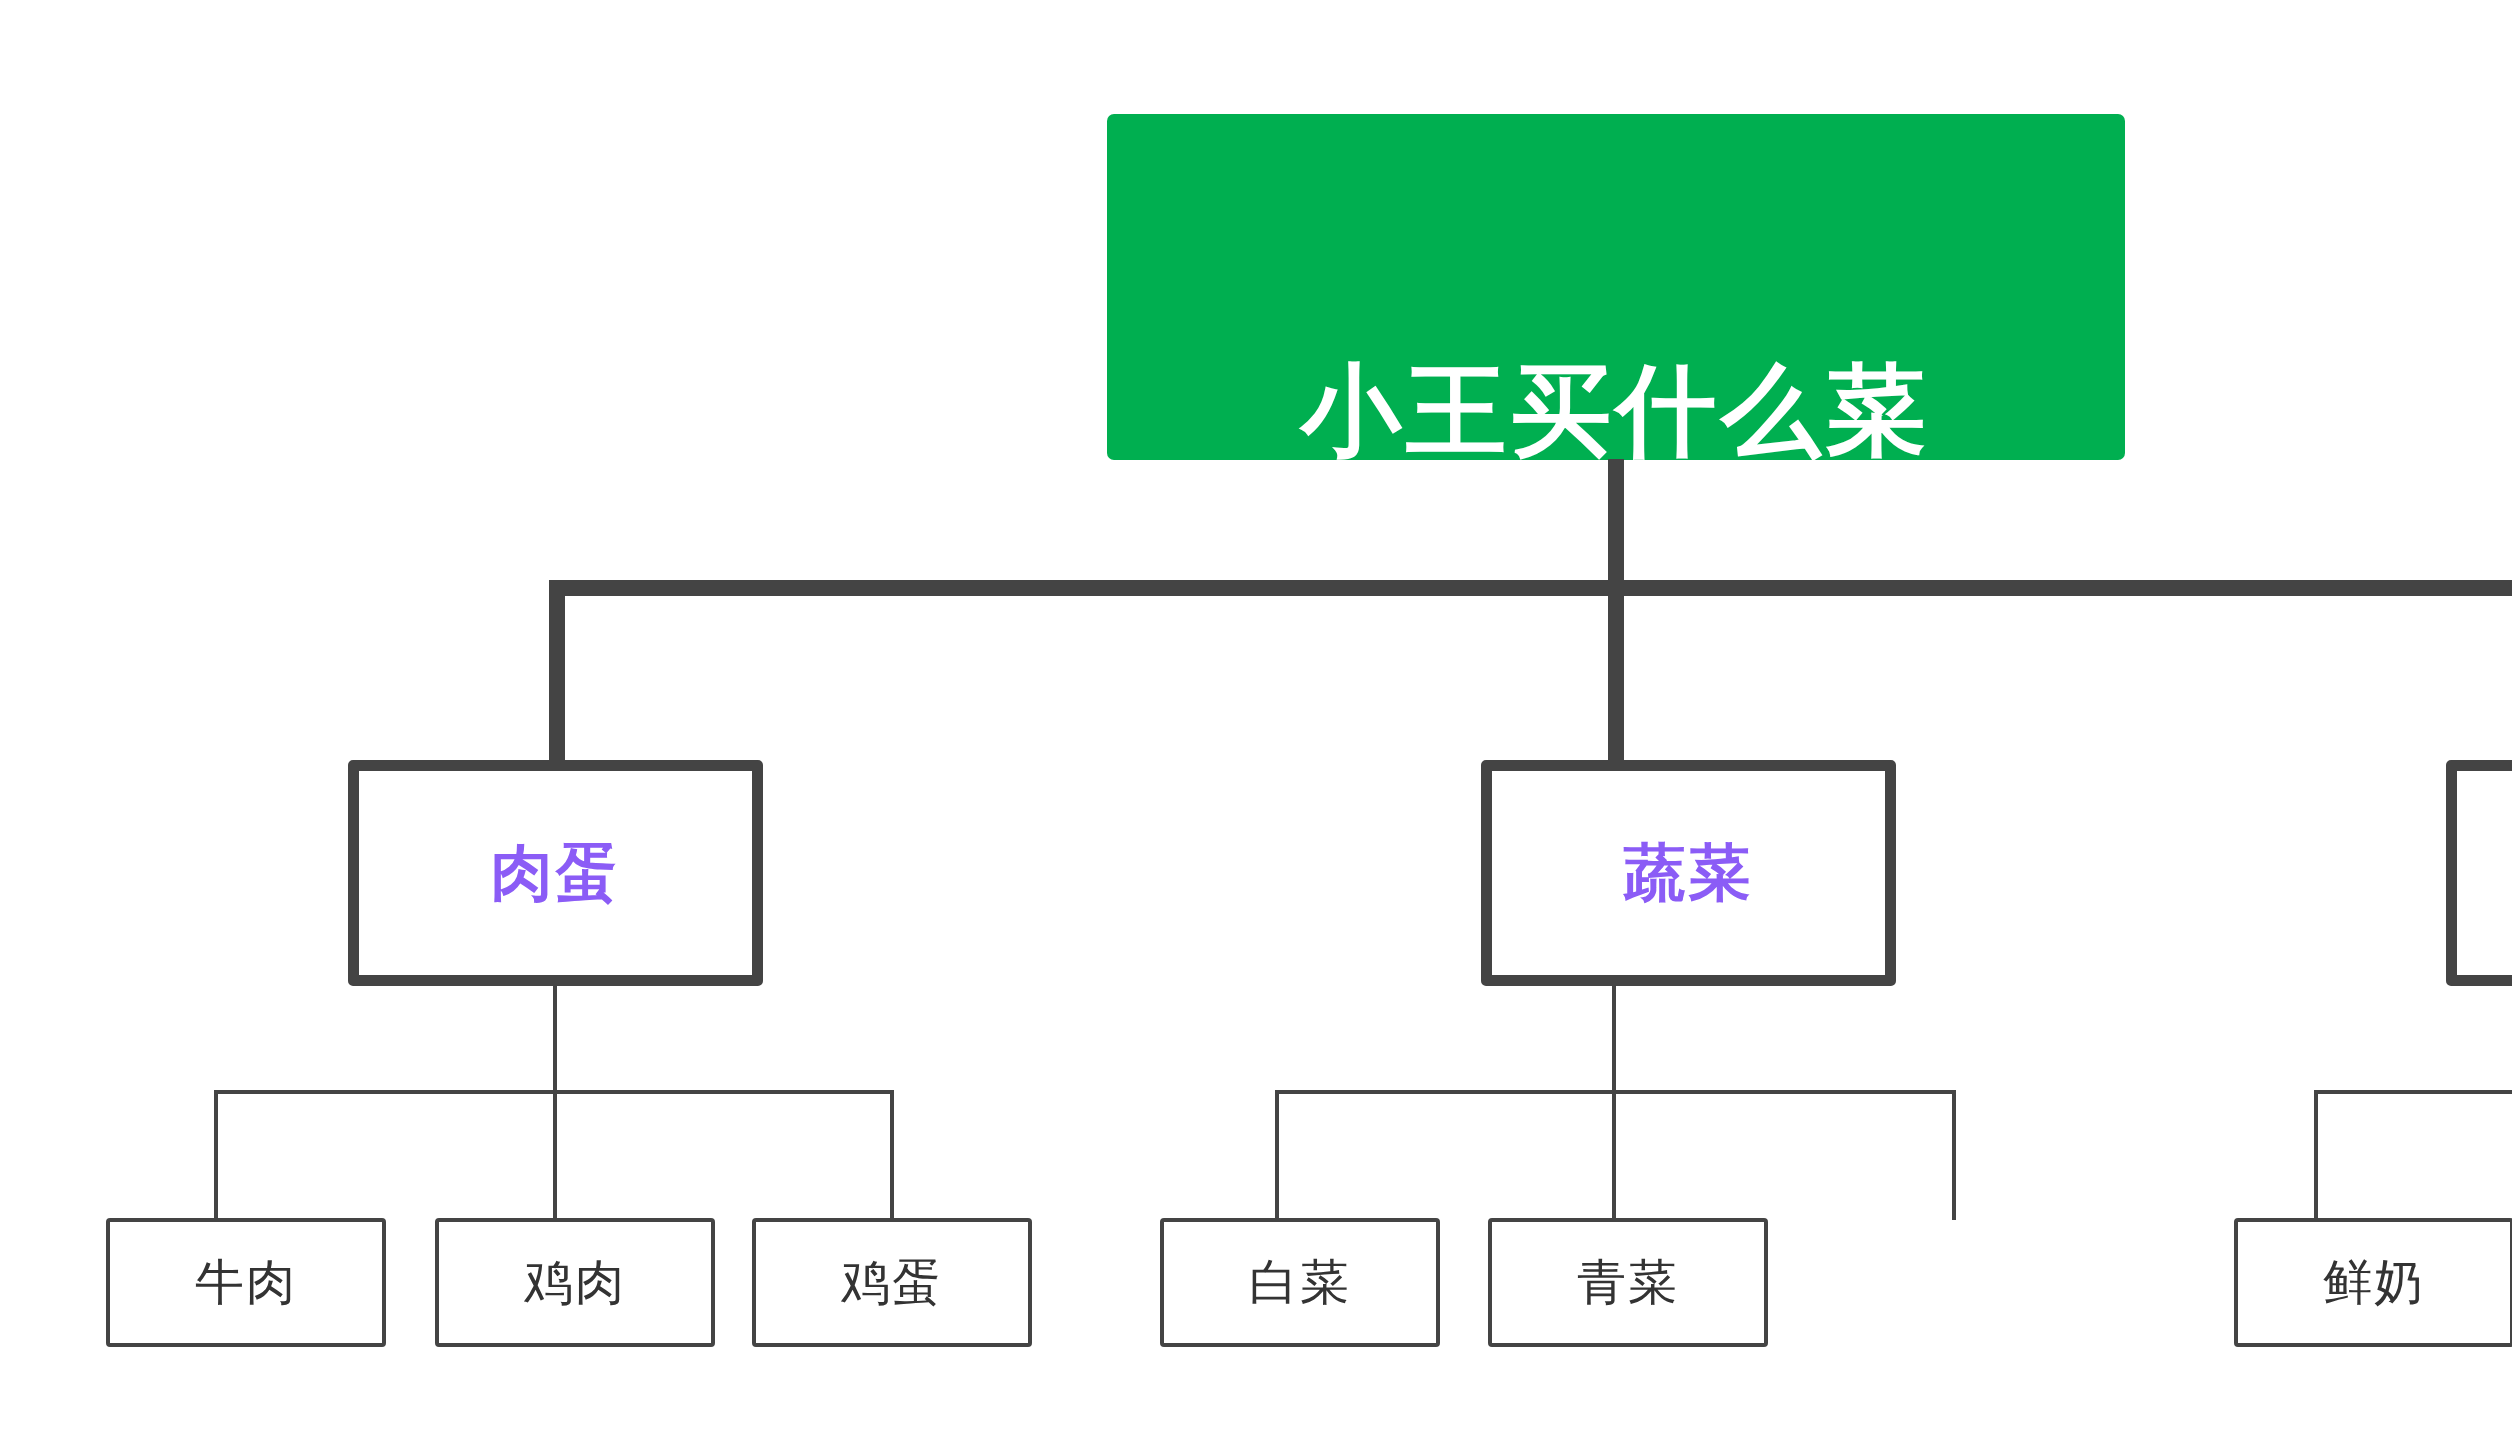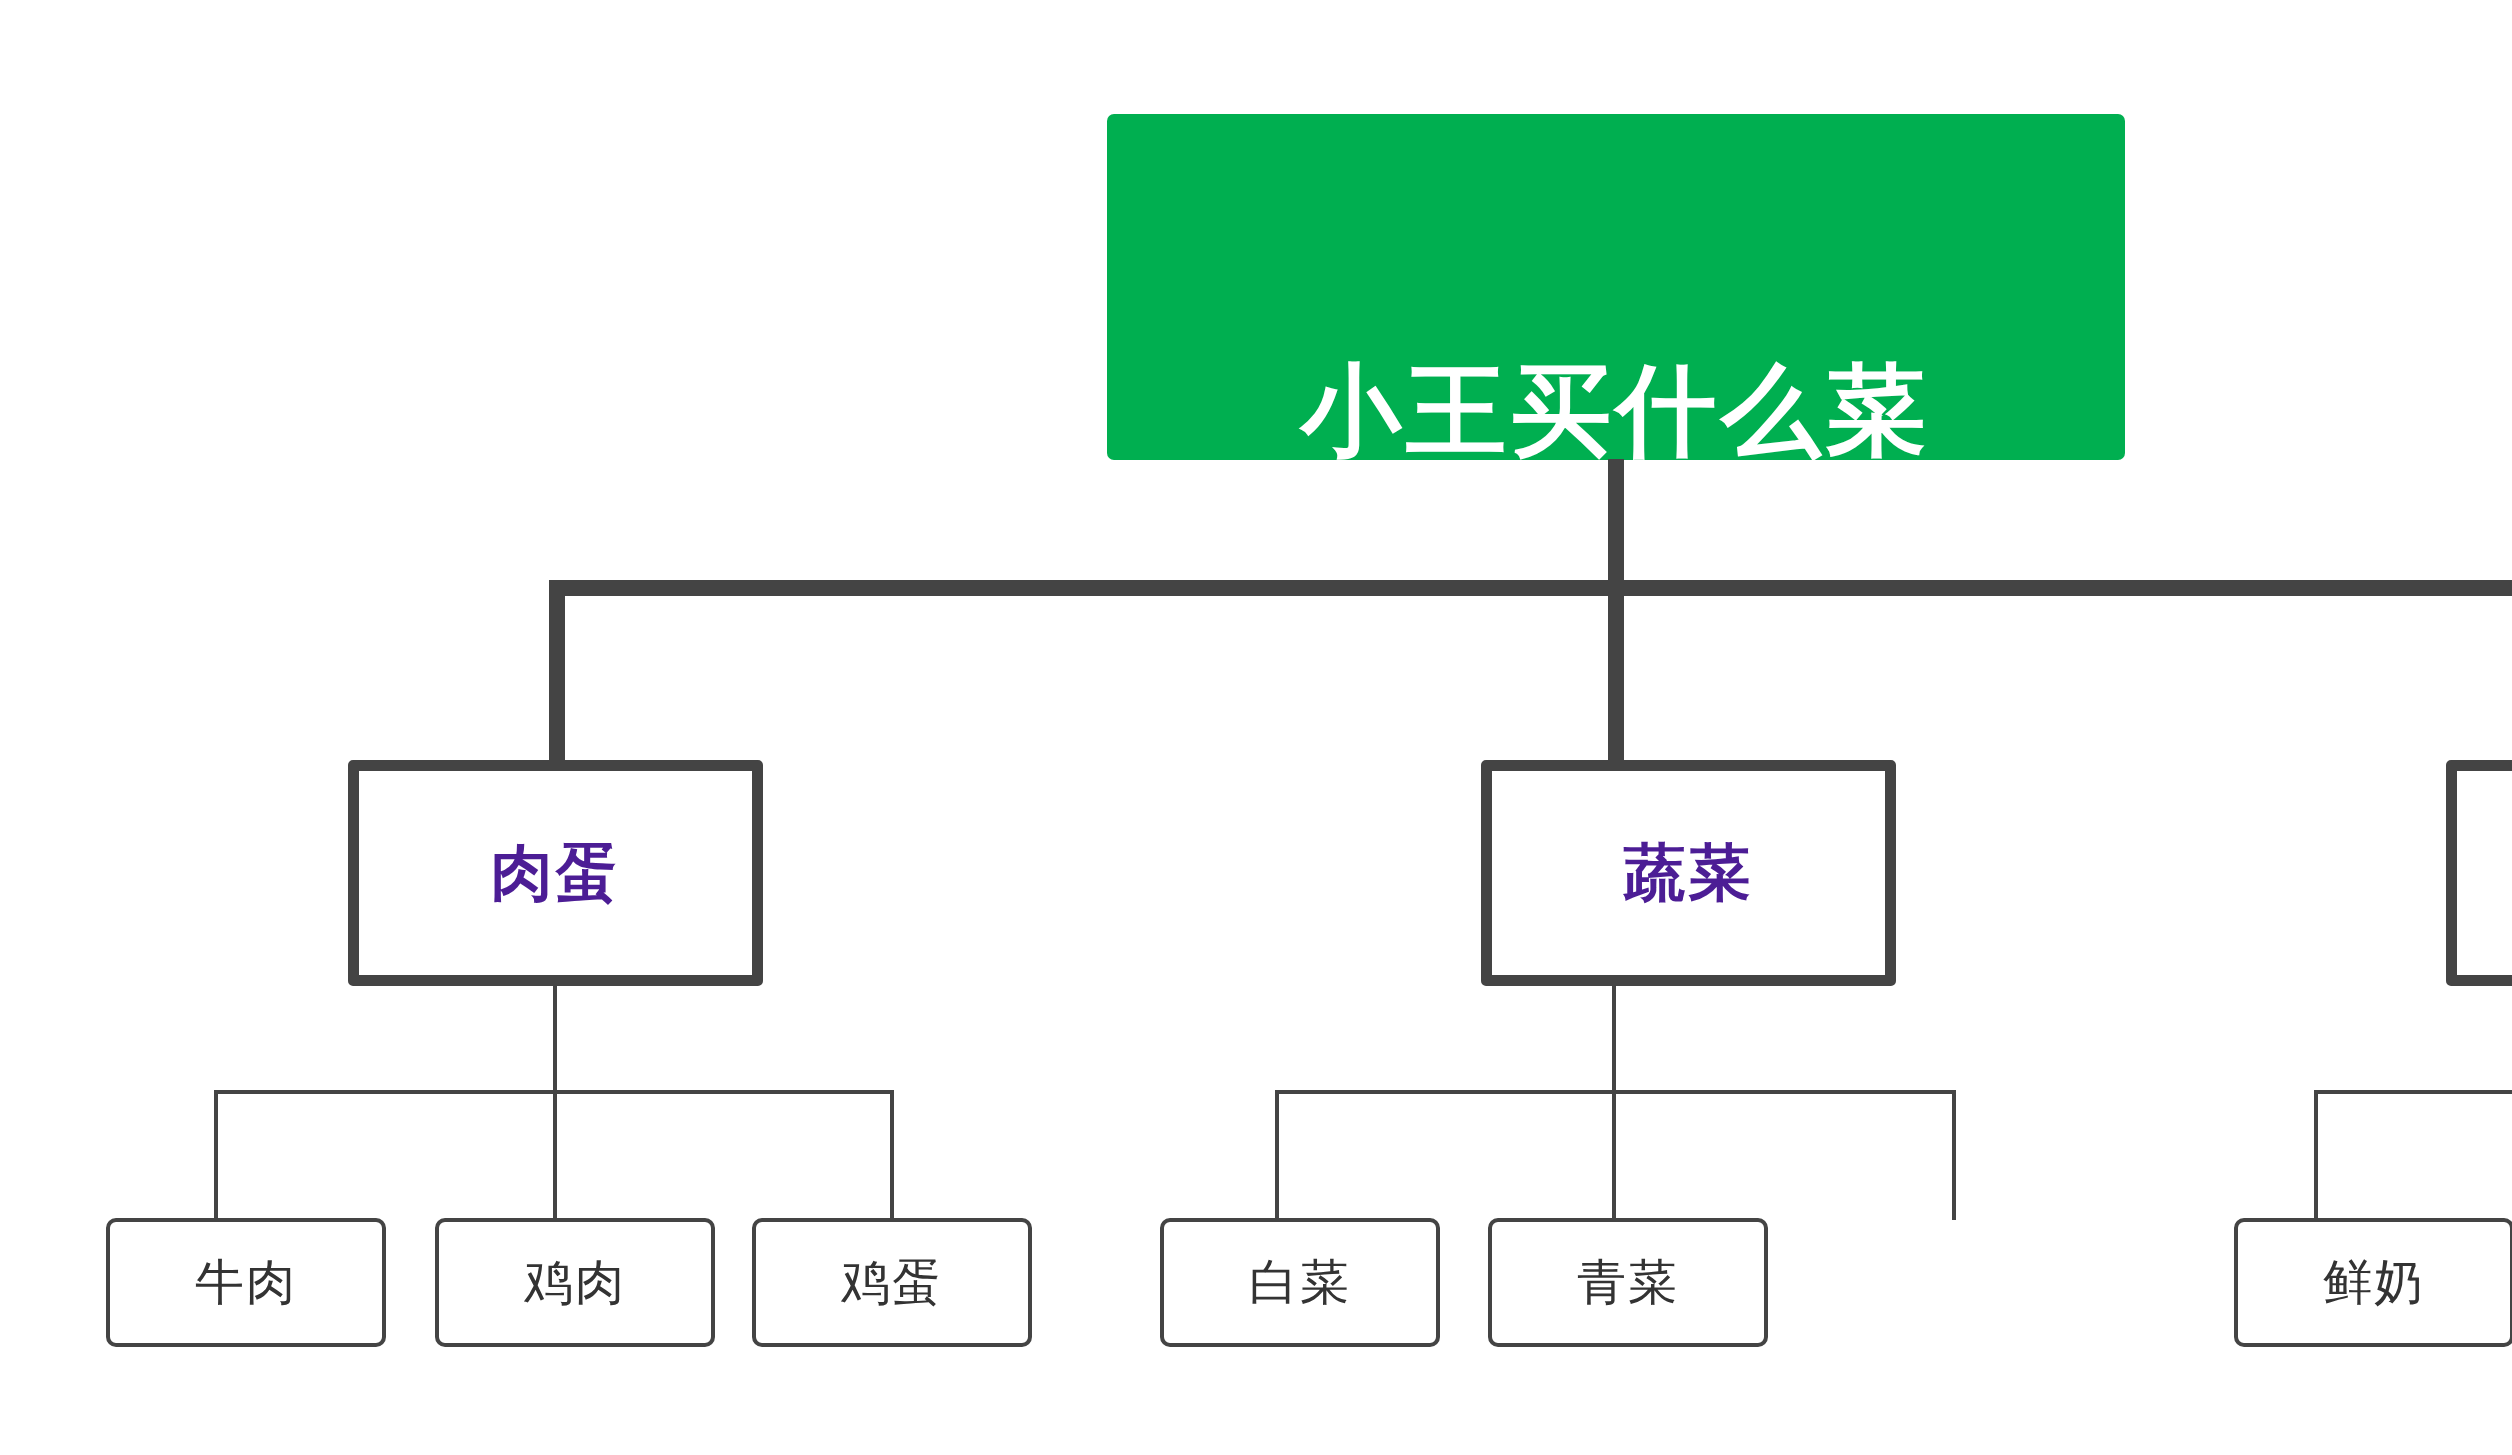--- a/index.html
+++ b/index.html
@@ -49,37 +49,37 @@
     height: 226px;
     background: #ffffff;
     border: 11px solid #444444;
     border-radius: 5px;
     box-sizing: border-box;
     display: flex;
     align-items: center;
     justify-content: center;
   }
   .l2-label {
-    color: #4c1d95;
+    color: #8b5cf6;
     font-size: 62px;
     font-weight: bold;
     letter-spacing: 3px;
     line-height: 1;
     white-space: nowrap;
   }
 
   
   .leaf-node {
     position: absolute;
     top: 1218px;
     width: 280px;
     height: 129px;
     background: #ffffff;
     border: 4px solid #444444;
-    border-radius: 10px;
+    border-radius: 4px;
     box-sizing: border-box;
     display: flex;
     align-items: center;
     justify-content: center;
   }
   .leaf-label {
     color: #333333;
     font-size: 49px;
     font-weight: normal;
     letter-spacing: 2px;

